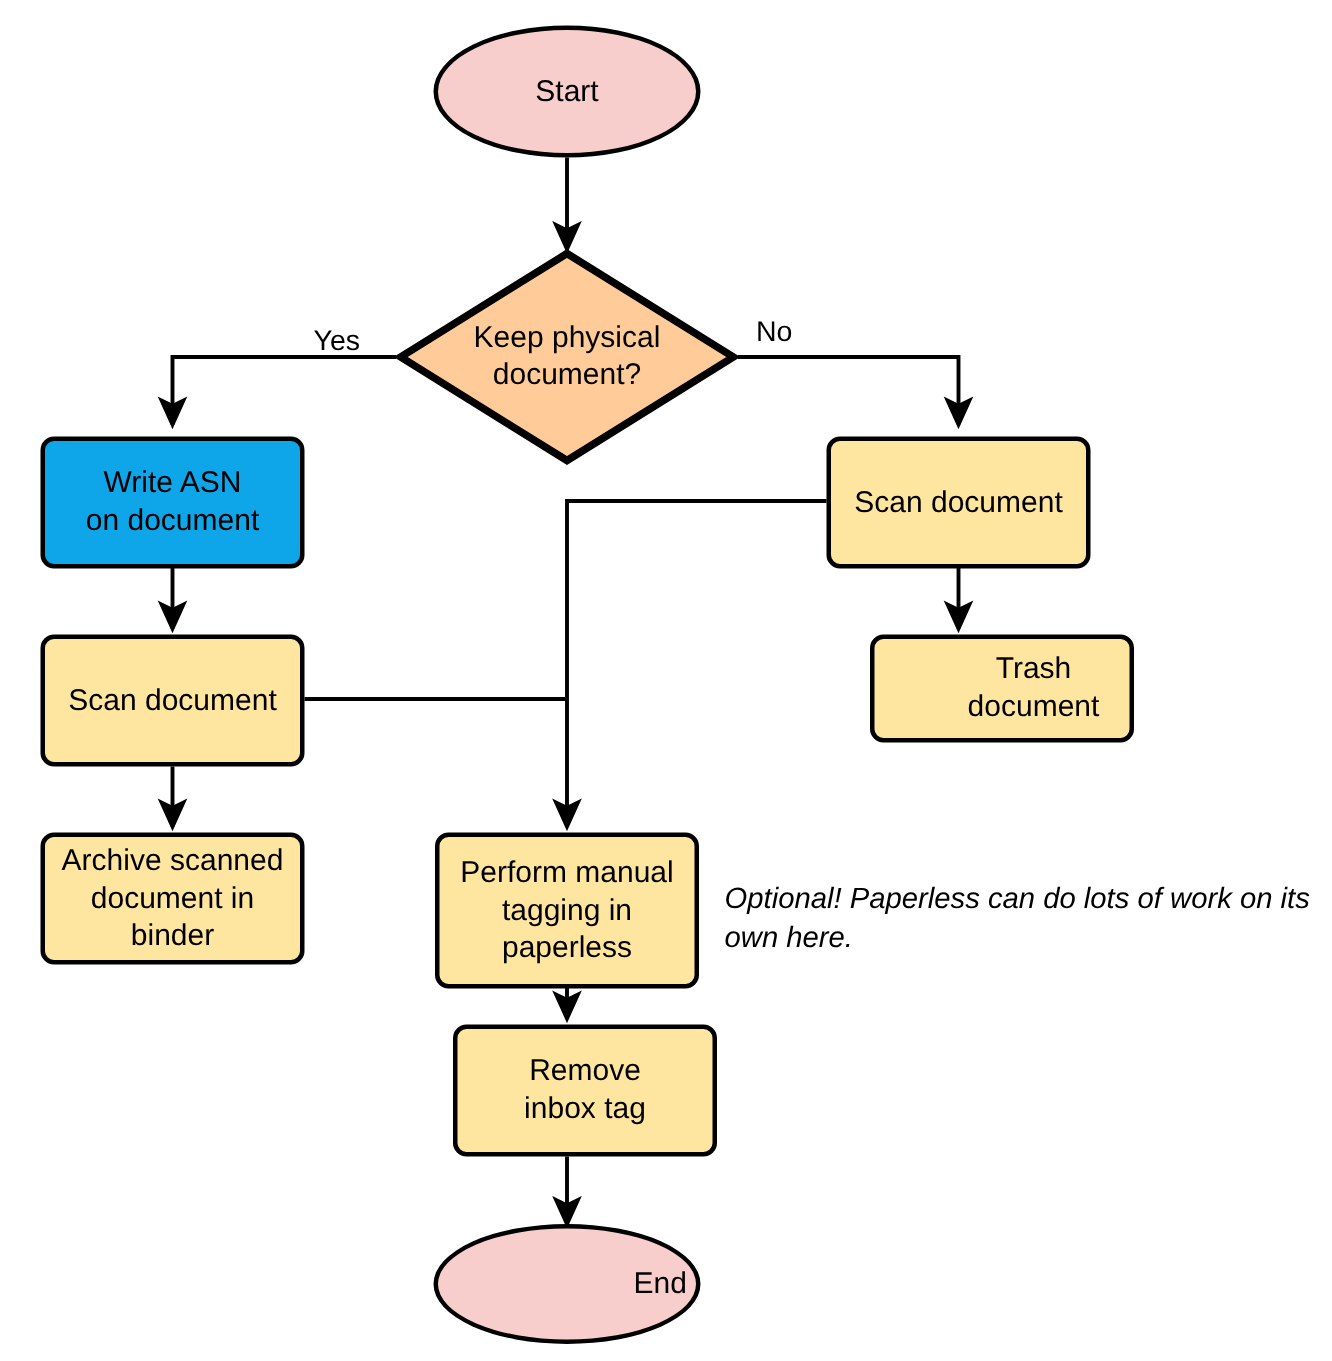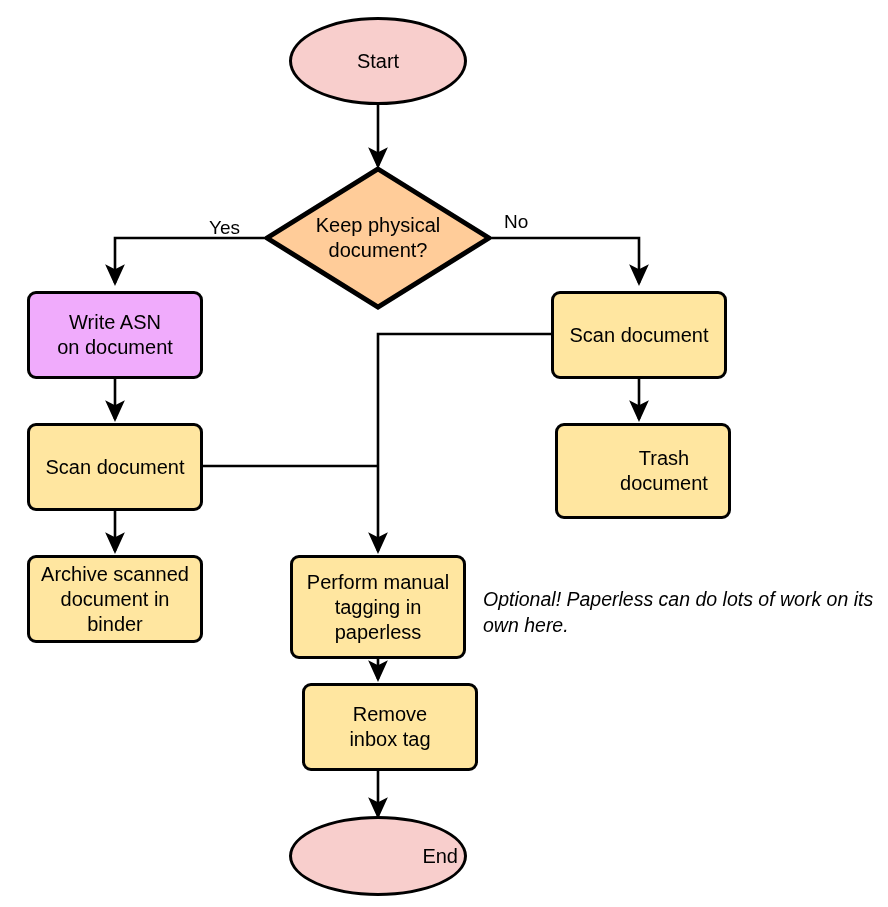--- a/index.html
+++ b/index.html
@@ -129,40 +129,40 @@
     <svg class="diamond-shape" viewBox="0 0 228 144" preserveAspectRatio="none">
       <polygon points="114,3 225,72 114,141 3,72" fill="#ffcc99" stroke="#000000" stroke-width="5" stroke-linejoin="miter"></polygon>
     </svg>
     <span class="node-text">Keep physical
 document?</span>
   </div>
 
   <div class="edge-label" style="left:209px; top:217px;">Yes</div>
   <div class="edge-label" style="left:504px; top:211px;">No</div>
 
-  <div class="node node-process" style="left:27px; top:291px; width:176px; height:88px; background:#f0abfc;">
+  <div class="node node-process" style="left:27px; top:291px; width:176px; height:88px; background:#0ea5e9;">
     <span class="node-text">Write ASN
 on document</span>
   </div>
 
   <div class="node node-process" style="left:27px; top:423px; width:176px; height:88px; background:#ffe6a0;">
     <span class="node-text">Scan document</span>
   </div>
 
   <div class="node node-process" style="left:27px; top:555px; width:176px; height:88px; background:#ffe6a0;">
     <span class="node-text">Archive scanned
 document in
 binder</span>
   </div>
 
   <div class="node node-process" style="left:551px; top:291px; width:176px; height:88px; background:#ffe6a0;">
     <span class="node-text">Scan document</span>
   </div>
 
-  <div class="node node-process" style="left:555px; top:423px; width:176px; height:96px; background:#ffe6a0;padding-left:42px;">
+  <div class="node node-process" style="left:580px; top:423px; width:176px; height:72px; background:#ffe6a0;padding-left:42px;">
     <span class="node-text">Trash document</span>
   </div>
 
   <div class="node node-process" style="left:290px; top:555px; width:176px; height:104px; background:#ffe6a0;">
     <span class="node-text">Perform manual
 tagging in
 paperless</span>
   </div>
 
   <div class="node node-process" style="left:302px; top:683px; width:176px; height:88px; background:#ffe6a0;">

